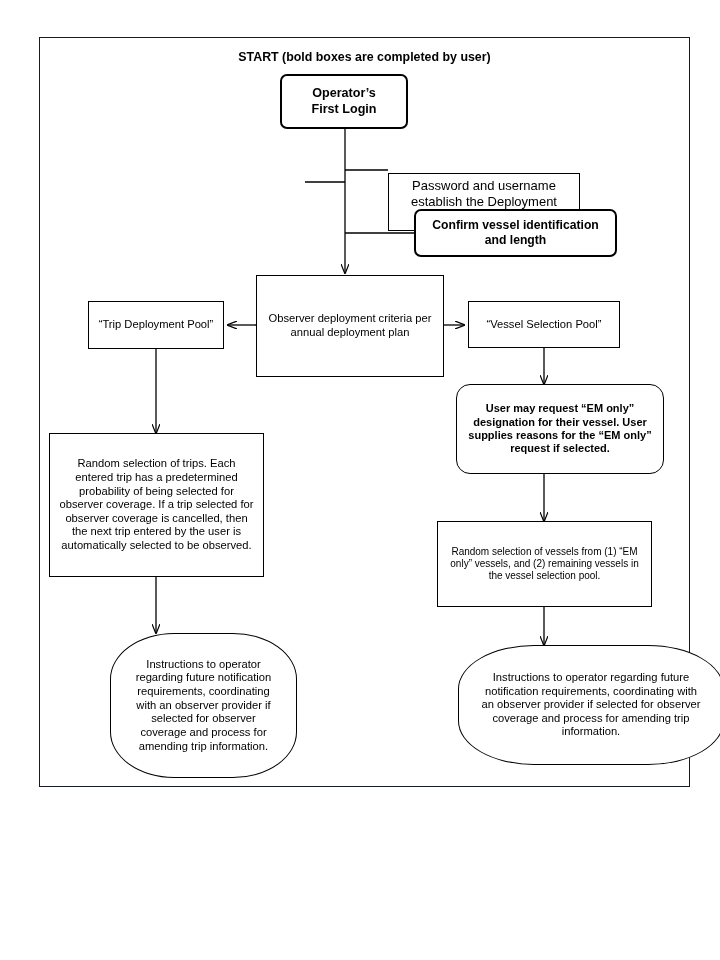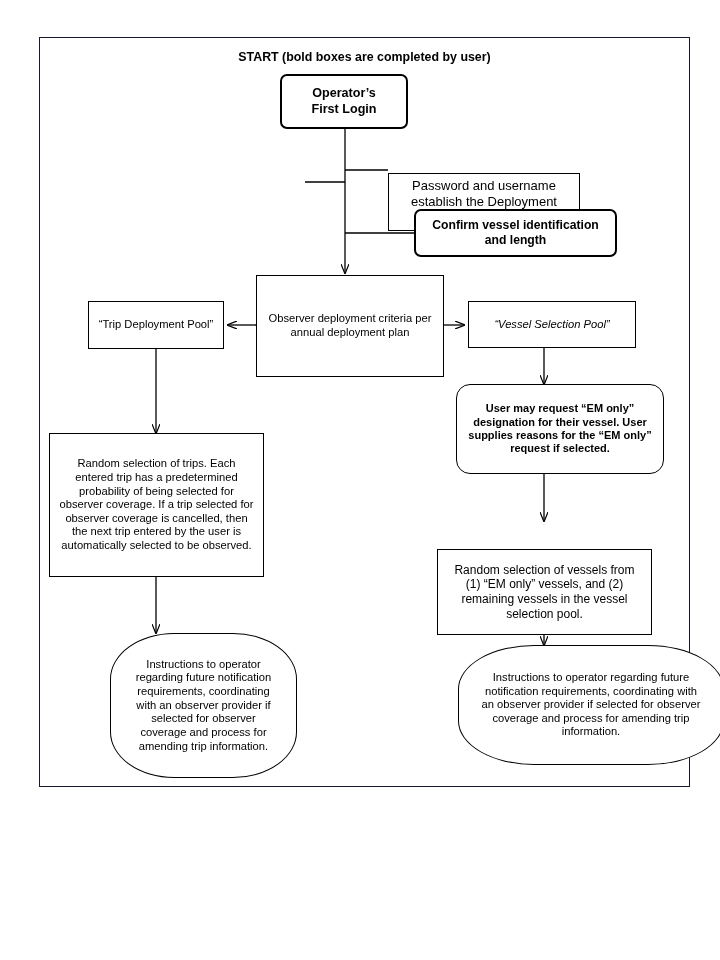--- a/index.html
+++ b/index.html
@@ -126,33 +126,33 @@
   </div>
 
   <div class="node rect" style="left:256px; top:275px; width:188px; height:102px; font-size:11.2px;">
     <span class="txt">Observer deployment criteria per annual deployment plan</span>
   </div>
 
   <div class="node rect" style="left:88px; top:301px; width:136px; height:48px; font-size:11.2px;">
     <span class="txt">“Trip Deployment Pool”</span>
   </div>
 
-  <div class="node rect" style="left:468px; top:301px; width:168px; height:47px; font-size:11.2px;font-style:italic;">
+  <div class="node rect" style="left:468px; top:301px; width:152px; height:47px; font-size:11.2px;">
     <span class="txt">“Vessel Selection Pool”</span>
   </div>
 
   <div class="node round bold" style="left:456px; top:384px; width:208px; height:90px; font-size:11px; border-width:1.8px; border-radius:14px;">
     <span class="txt">User may request “EM only”  designation  for their vessel.  User supplies reasons for the “EM only”  request if selected.</span>
   </div>
 
   <div class="node rect" style="left:49px; top:433px; width:215px; height:144px; font-size:11.2px; padding:6px 9px;">
     <span class="txt">Random selection of trips. Each entered trip has a predetermined probability of being selected for observer coverage. If a trip selected for observer coverage is cancelled, then the next trip entered by the user is automatically selected to be observed.</span>
   </div>
 
-  <div class="node rect" style="left:437px; top:521px; width:215px; height:86px; font-size:12px; padding:5px 8px;margin-top:28px;">
+  <div class="node rect" style="left:437px; top:521px; width:215px; height:86px; font-size:10px; padding:5px 8px;">
     <span class="txt">Random selection of vessels from (1) “EM only” vessels, and (2) remaining vessels in the vessel selection pool.</span>
   </div>
 
   <div class="node stadium" style="left:64px; top:633px; width:187px; height:145px; font-size:11.2px; padding:6px 16px; border-radius:64px / 46px;">
     <span class="txt">Instructions to operator regarding future notification requirements, coordinating with an observer provider if selected for observer coverage and process for amending trip information.</span>
   </div>
 
   <div class="node stadium" style="left:412px; top:645px; width:266px; height:120px; font-size:11.2px; padding:6px 22px; border-radius:76px / 44px;">
     <span class="txt">Instructions to operator regarding future notification requirements, coordinating with an observer provider if selected for observer coverage and process for amending trip information.</span>
   </div>

